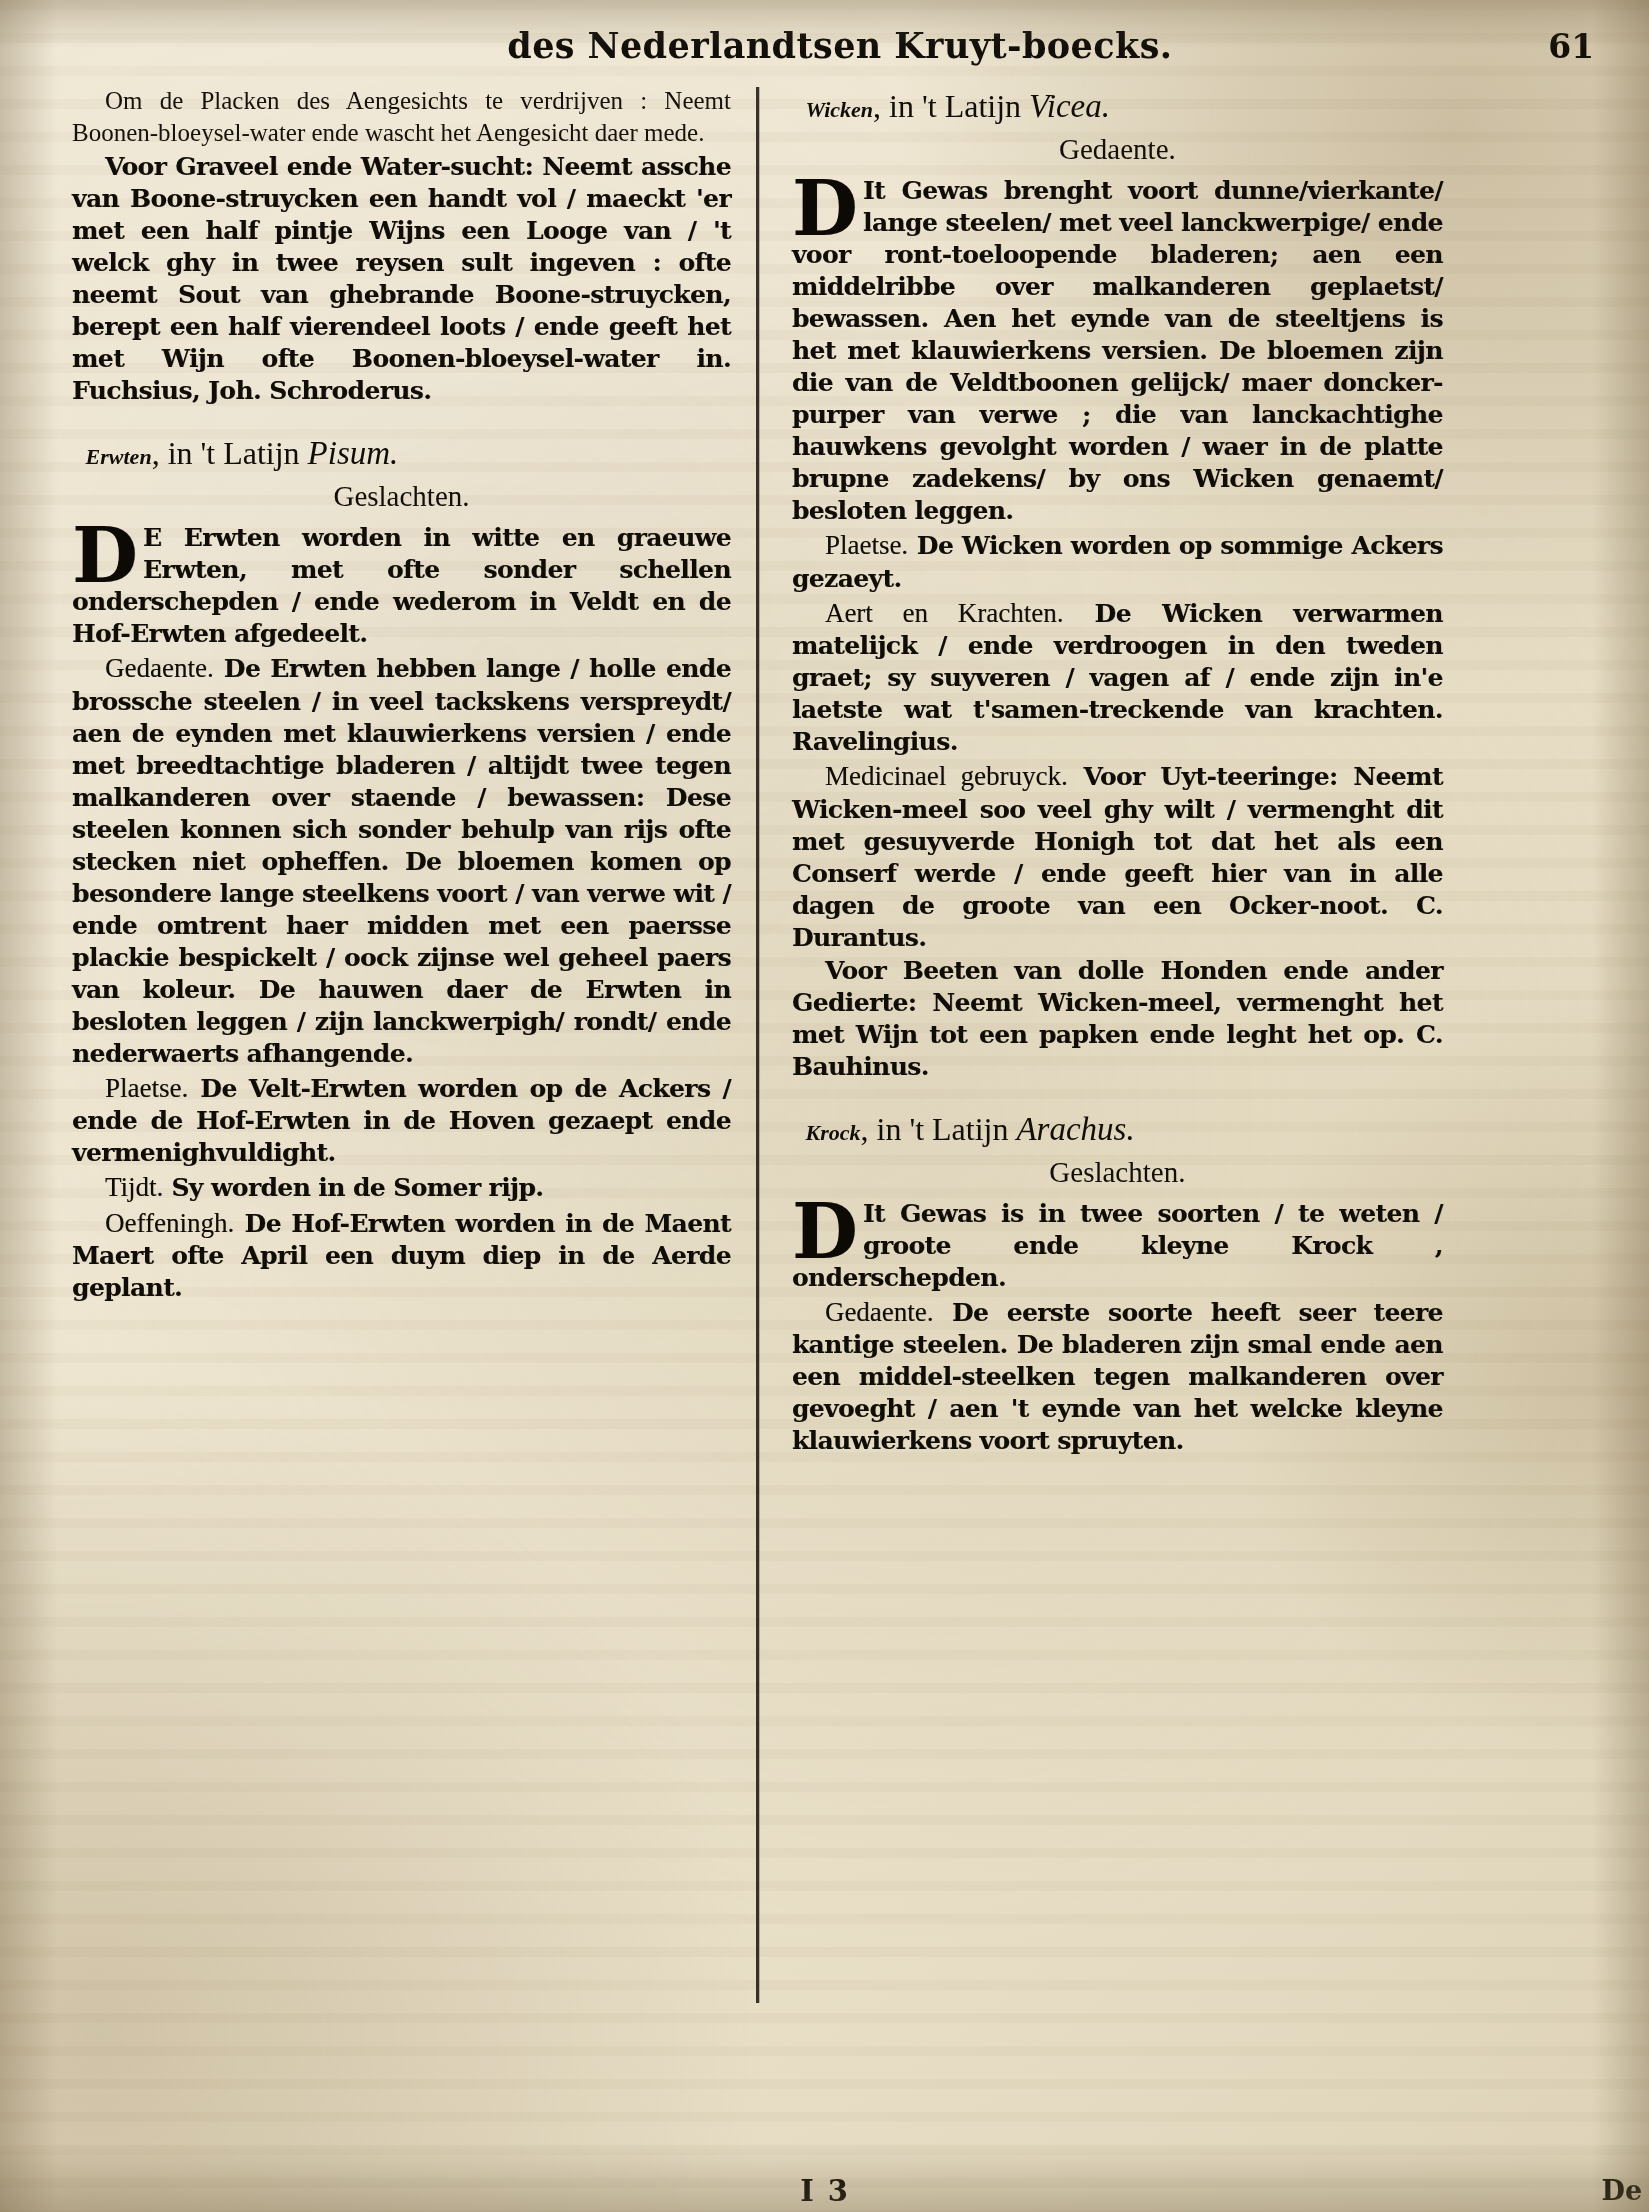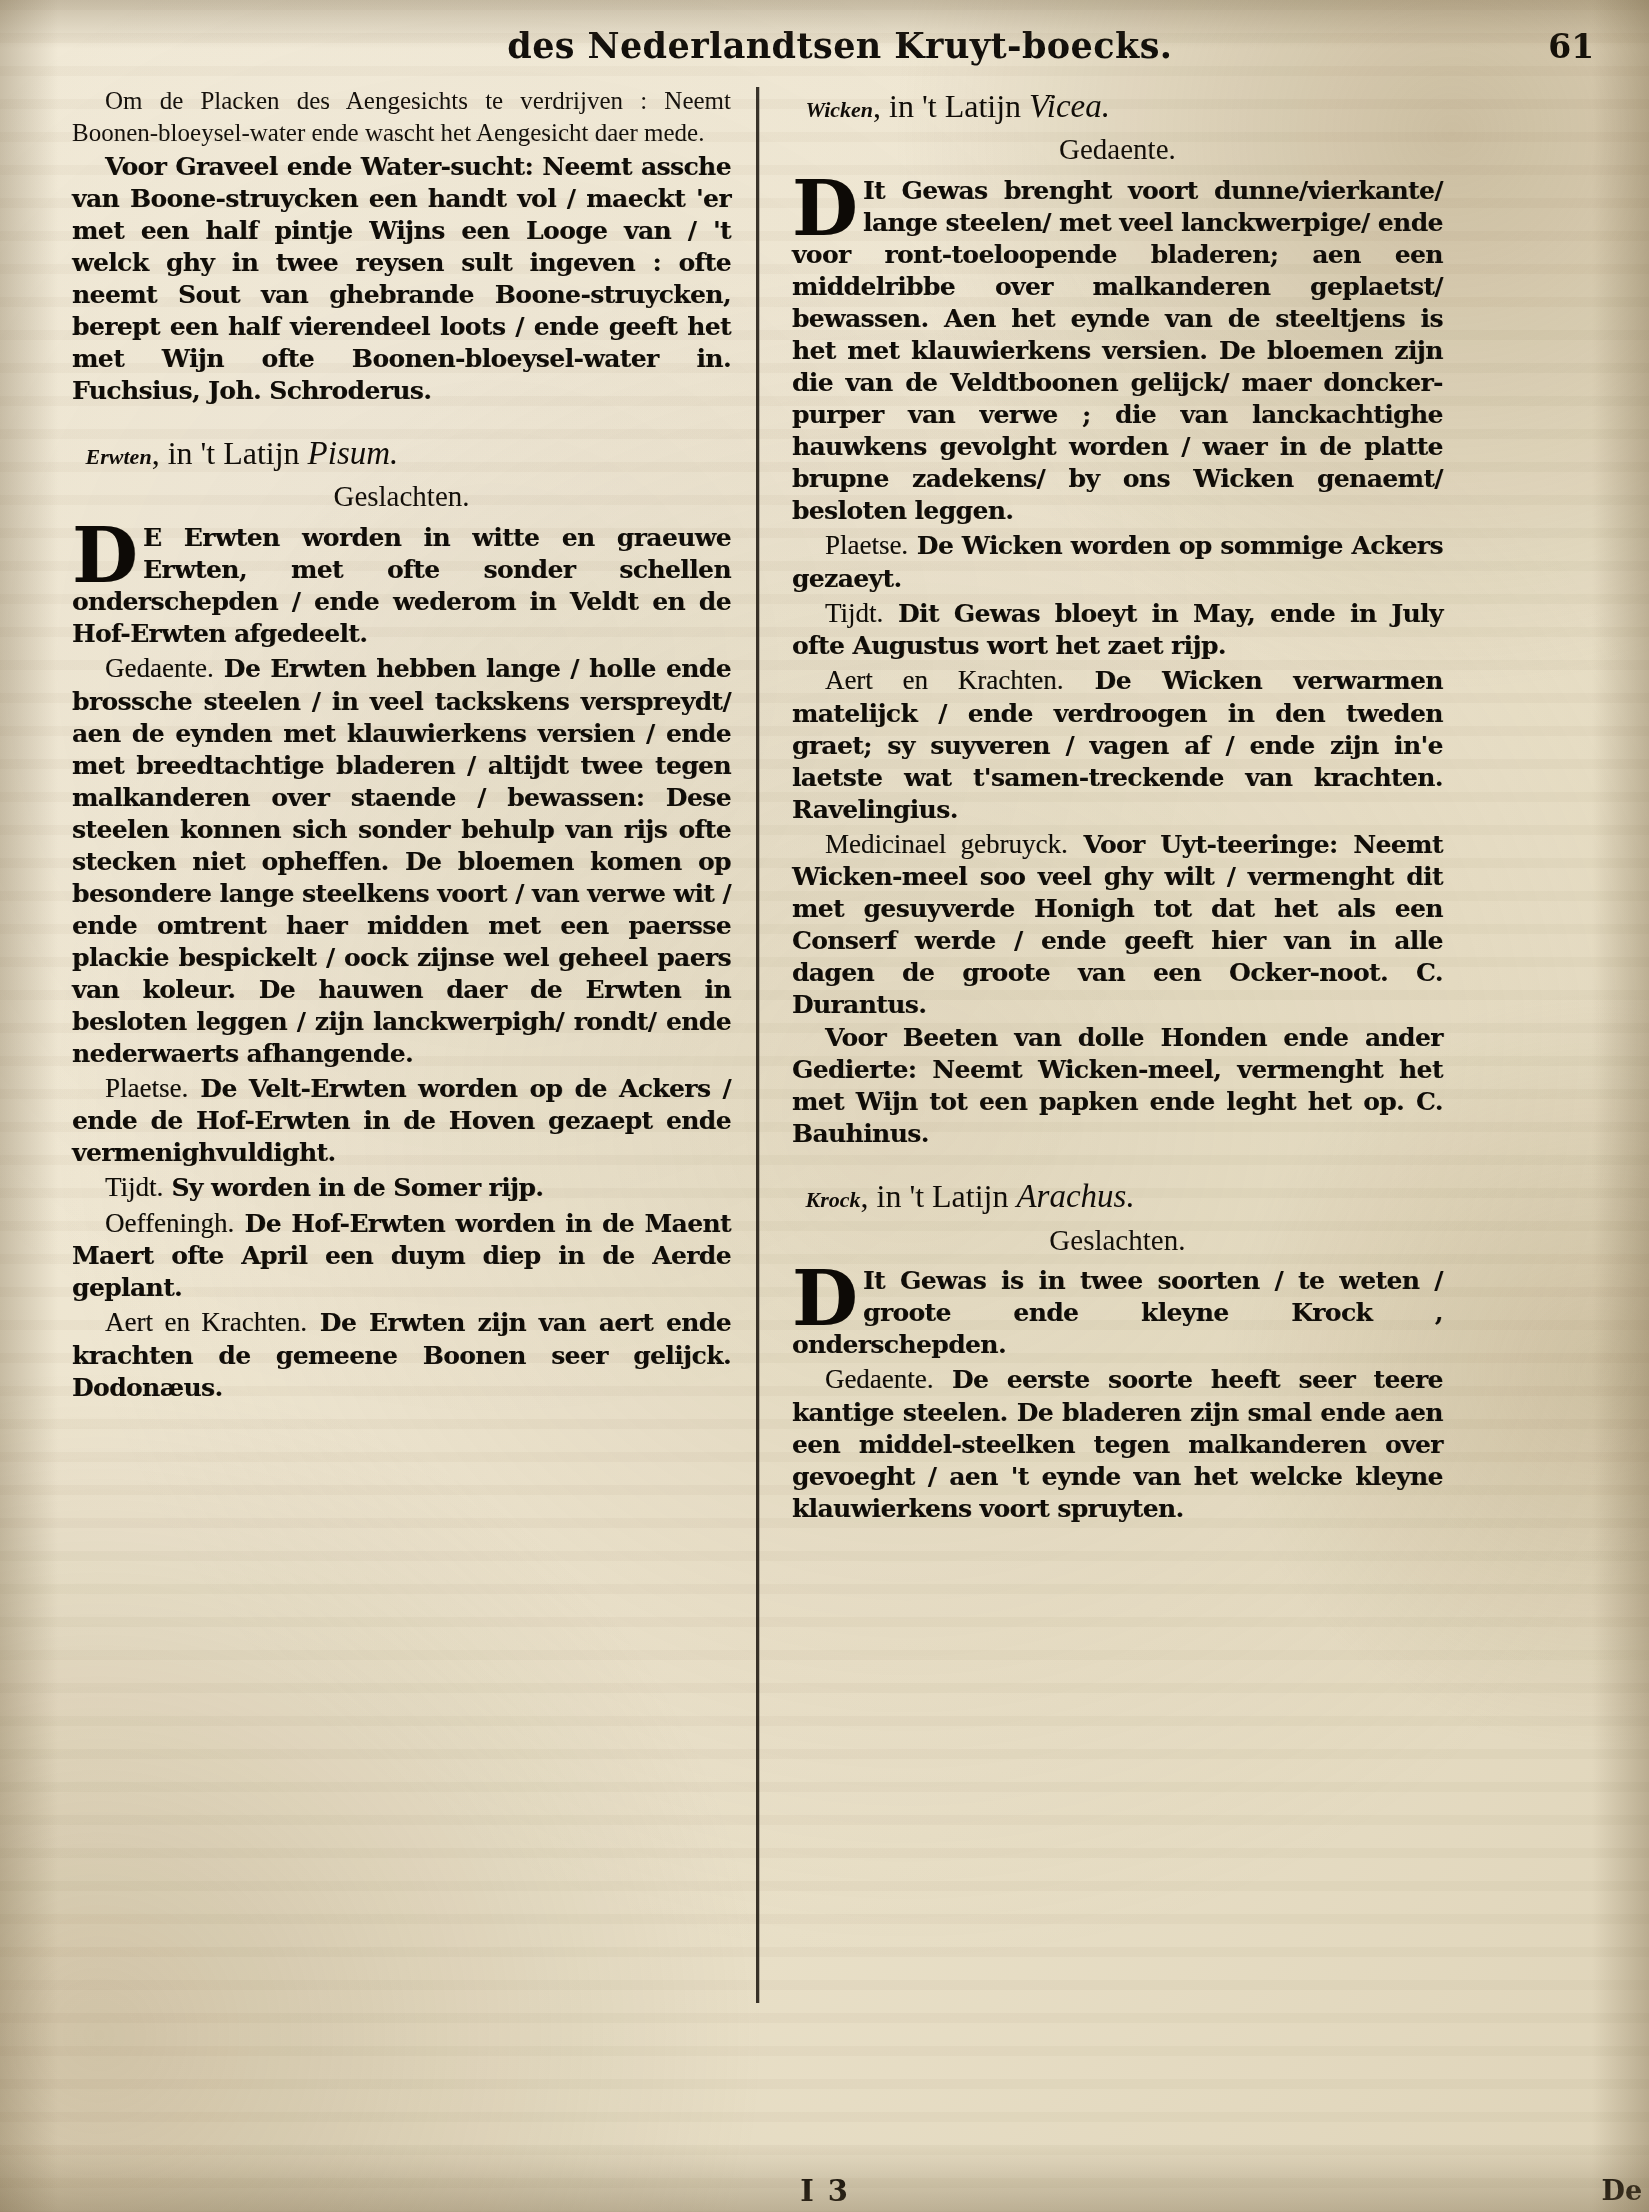--- a/index.html
+++ b/index.html
@@ -266,40 +266,38 @@
         <p class="subhead">Geslachten.</p>
 
         <p class="gothic dropcap-par">
           <span class="dropcap">D</span><span>E Erwten worden in witte en graeuwe Erwten, met ofte sonder schellen onderschepden / ende wederom in Veldt en de Hof-Erwten afgedeelt.</span>
         </p>
 
         <p class="gothic"><span class="lbl">Gedaente.</span><span> De Erwten hebben lange / holle ende brossche steelen / in veel tackskens verspreydt/ aen de eynden met klauwierkens versien / ende met breedtachtige bladeren / altijdt twee tegen malkanderen over staende / bewassen: Dese steelen konnen sich sonder behulp van rijs ofte stecken niet opheffen. De bloemen komen op besondere lange steelkens voort / van verwe wit / ende omtrent haer midden met een paersse plackie bespickelt / oock zijnse wel geheel paers van koleur. De hauwen daer de Erwten in besloten leggen / zijn lanckwerpigh/ rondt/ ende nederwaerts afhangende.</span></p>
         <p class="gothic"><span class="lbl">Plaetse.</span><span> De Velt-Erwten worden op de Ackers / ende de Hof-Erwten in de Hoven gezaept ende vermenighvuldight.</span></p>
         <p class="gothic"><span class="lbl">Tijdt.</span><span> Sy worden in de Somer rijp.</span></p>
         <p class="gothic"><span class="lbl">Oeffeningh.</span><span> De Hof-Erwten worden in de Maent Maert ofte April een duym diep in de Aerde geplant.</span></p>
-        <p class="gothic"><span class="lbl">Aert en Krachten.</span><span> De Erwten zijn van aert ende krachten de gemeene Boonen seer gelijck. Dodonæus.</span></p>
 
       </div>
 
       <div class="rule"></div>
 
       <div class="col right">
 
         <p class="species-head" style="margin-top:0">
           <span class="name">Wicken</span><span>, in 't Latijn </span><span class="lat">Vicea.</span>
         </p>
 
         <p class="subhead">Gedaente.</p>
 
         <p class="gothic dropcap-par">
           <span class="dropcap">D</span><span>It Gewas brenght voort dunne/vierkante/ lange steelen/ met veel lanckwerpige/ ende voor ront-toeloopende bladeren; aen een middelribbe over malkanderen geplaetst/ bewassen. Aen het eynde van de steeltjens is het met klauwierkens versien. De bloemen zijn die van de Veldtboonen gelijck/ maer doncker-purper van verwe ; die van lanckachtighe hauwkens gevolght worden / waer in de platte brupne zadekens/ by ons Wicken genaemt/ besloten leggen.</span>
         </p>
 
         <p class="gothic"><span class="lbl">Plaetse.</span><span> De Wicken worden op sommige Ackers gezaeyt.</span></p>
-        <p class="gothic"><span class="lbl">Tijdt.</span><span> Dit Gewas bloeyt in May, ende in July ofte Augustus wort het zaet rijp.</span></p>
         <p class="gothic"><span class="lbl">Aert en Krachten.</span><span> De Wicken verwarmen matelijck / ende verdroogen in den tweden graet; sy suyveren / vagen af / ende zijn in'e laetste wat t'samen-treckende van krachten. Ravelingius.</span></p>
         <p class="gothic"><span class="lbl">Medicinael gebruyck.</span><span> Voor Uyt-teeringe: Neemt Wicken-meel soo veel ghy wilt / vermenght dit met gesuyverde Honigh tot dat het als een Conserf werde / ende geeft hier van in alle dagen de groote van een Ocker-noot. C. Durantus.</span></p>
         <p class="gothic"><span>Voor Beeten van dolle Honden ende ander Gedierte: Neemt Wicken-meel, vermenght het met Wijn tot een papken ende leght het op. C. Bauhinus.</span></p>
 
         <p class="species-head">
           <span class="name">Krock</span><span>, in 't Latijn </span><span class="lat">Arachus.</span>
         </p>
 
         <p class="subhead">Geslachten.</p>
 

